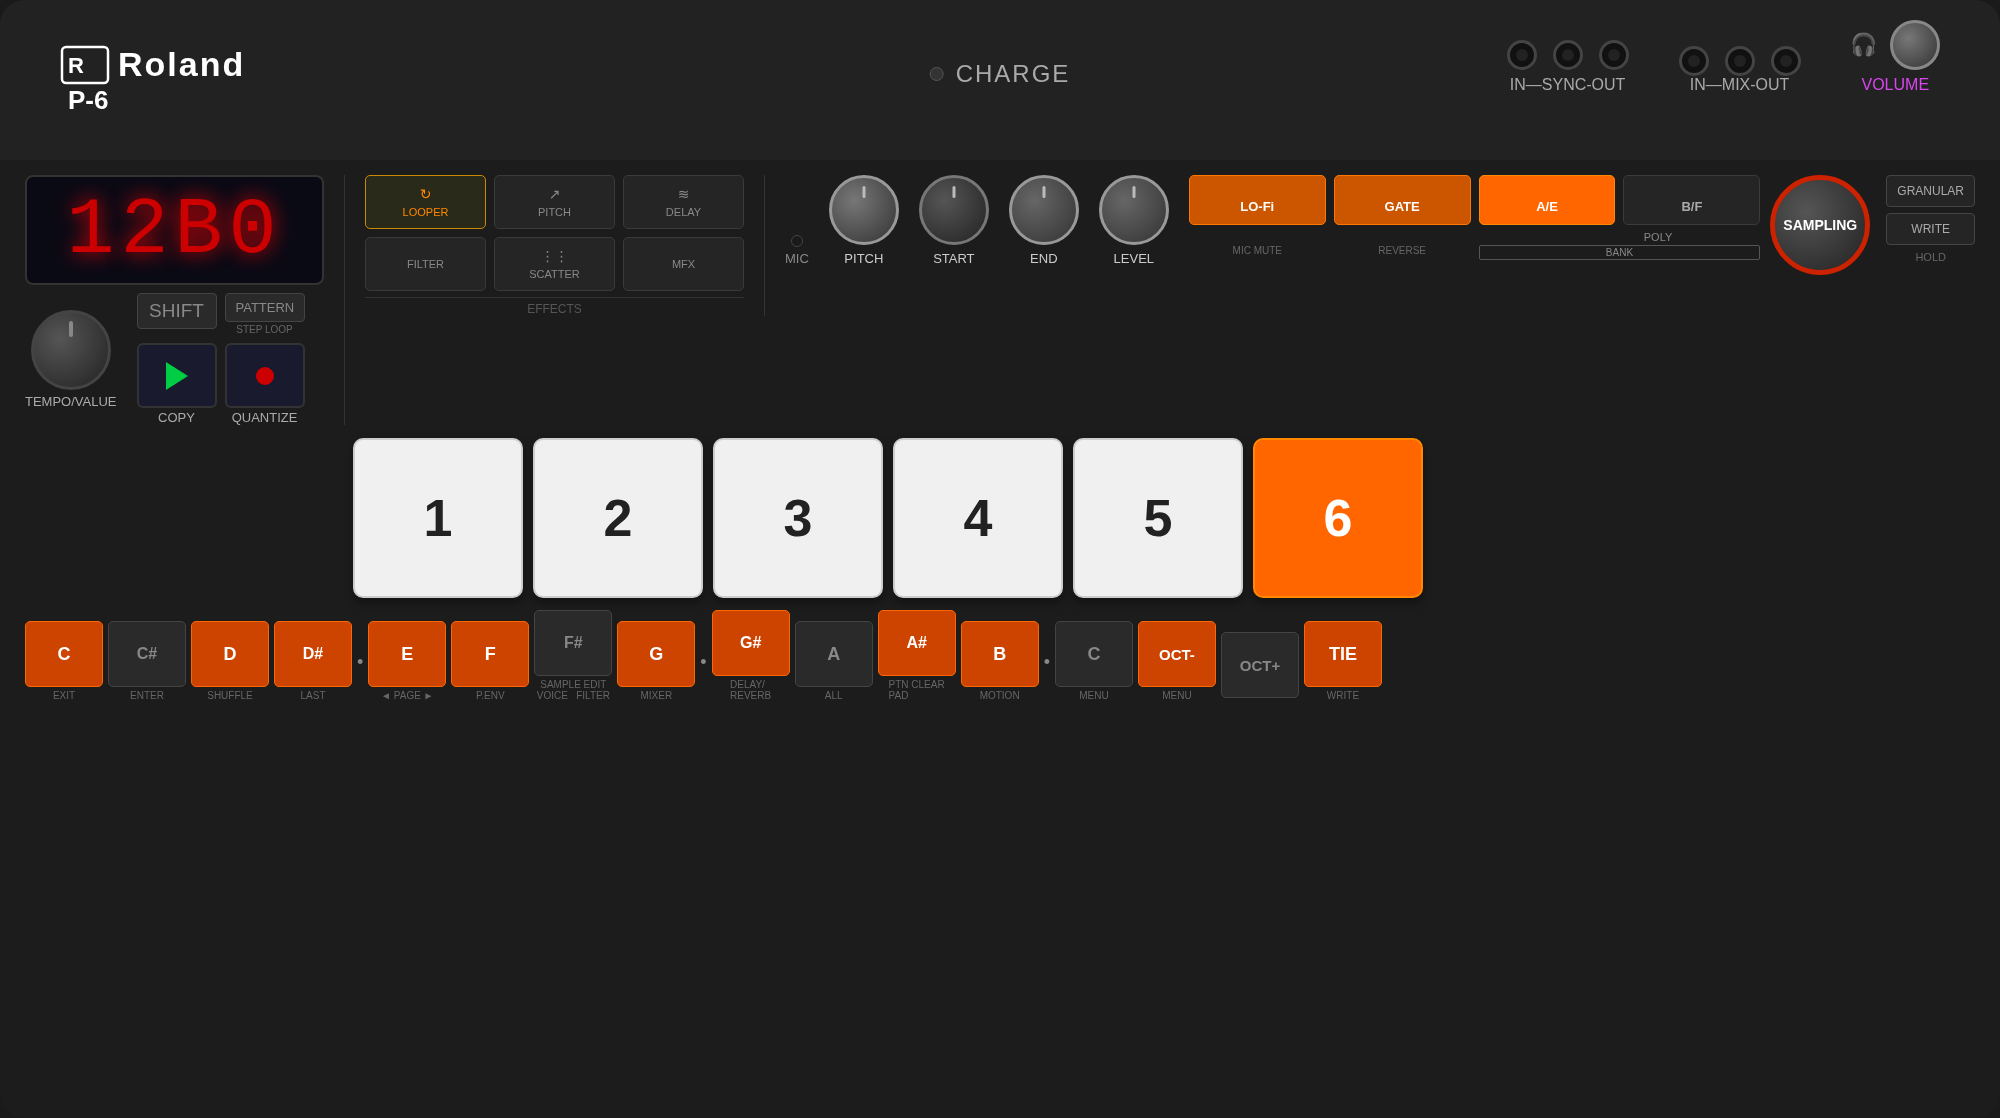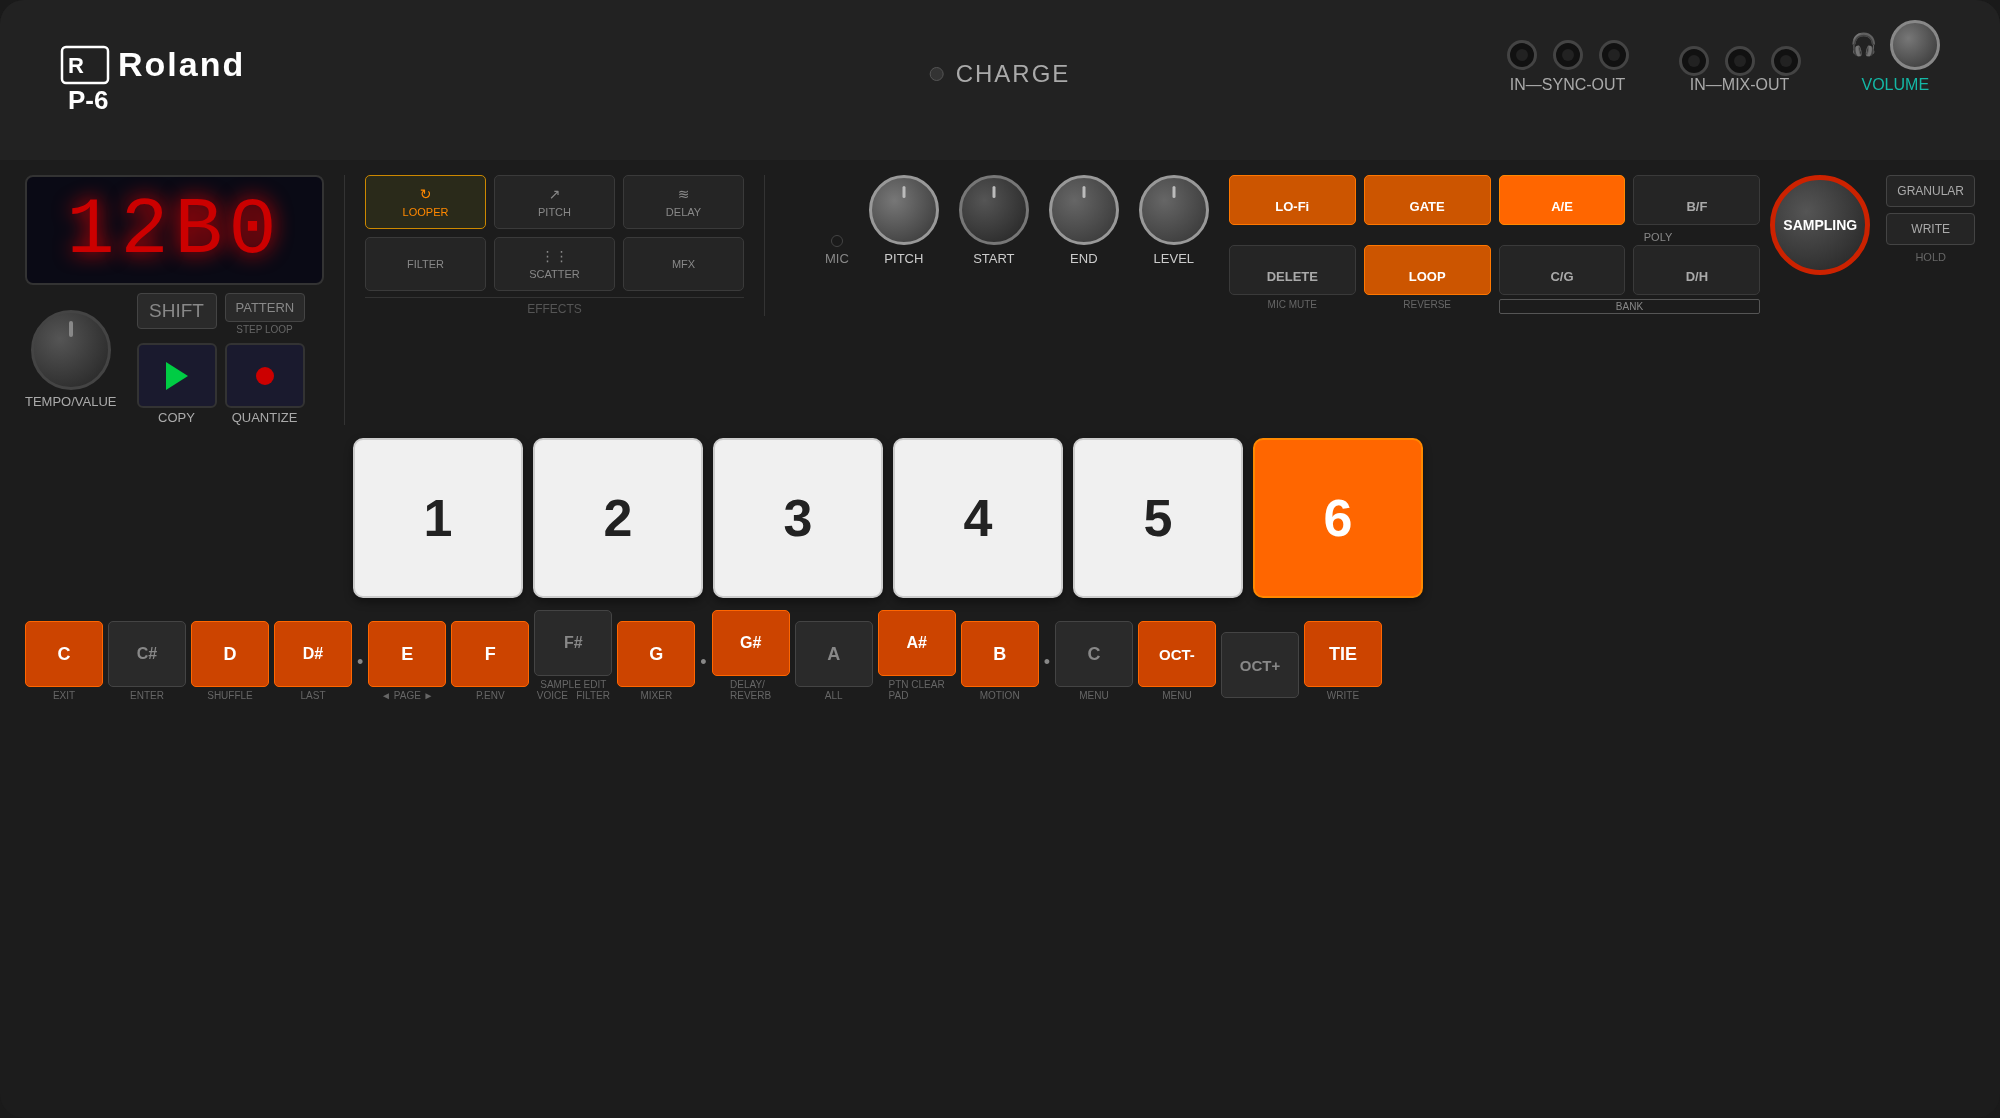--- a/index.html
+++ b/index.html
@@ -361,21 +361,21 @@
           <div class="jack"></div>
         </div>
         <span style="color:#aaa;font-size:16px;">IN—MIX-OUT</span>
       </div>
 
       <div style="display:flex;flex-direction:column;align-items:center;gap:6px;">
         <div style="display:flex;gap:12px;align-items:center;">
           <span style="color:#aaa;font-size:22px;">🎧</span>
           <div style="width:50px;height:50px;border-radius:50%;background:radial-gradient(circle at 35% 35%,#777,#333);border:3px solid #888;"></div>
         </div>
-        <span style="color:#14b8a6;font-size:16px;">VOLUME</span>
+        <span style="color:#d946ef;font-size:16px;">VOLUME</span>
       </div>
     </div>
   </div>
 
   <div class="device-body">
 
     <div style="display:flex;gap:0;align-items:flex-start;">
 
       <div style="width:320px;flex-shrink:0;padding-right:20px;border-right:1px solid #333;">
 
@@ -446,21 +446,21 @@
             <span class="btn-effect-label">MFX</span>
           </div>
         </div>
         <div style="text-align:center;color:#555;font-size:12px;border-top:1px solid #333;padding-top:4px;">EFFECTS</div>
       </div>
 
       <div style="flex:1;padding-left:20px;">
 
         <div style="display:flex;gap:0;align-items:flex-start;">
 
-          <div style="display:flex;gap:20px;margin-right:20px;align-items:flex-start;flex-direction:column;margin-left:40px;">
+          <div style="display:flex;gap:20px;margin-right:20px;align-items:flex-start;flex-direction:column;">
 
             <div style="display:flex;gap:20px;align-items:flex-end;">
               <div style="display:flex;flex-direction:column;align-items:center;gap:4px;">
                 <div style="width:12px;height:12px;border-radius:50%;background:#1a1a1a;border:1px solid #444;"></div>
                 <span style="color:#888;font-size:13px;">MIC</span>
               </div>
               <div class="knob-item">
                 <div class="knob-white"></div>
                 <span style="color:#ccc;font-size:13px;">PITCH</span>
               </div>
@@ -493,34 +493,20 @@
               </div>
               <div class="btn-control">
                 <span class="btn-control-text">B/F</span>
               </div>
             </div>
 
             <div style="display:flex;justify-content:flex-end;margin-right:88px;margin-bottom:2px;">
               <span style="color:#888;font-size:11px;">POLY</span>
             </div>
 
-            <div style="display:grid;grid-template-columns:1fr 1fr 1fr 1fr;gap:8px;margin-bottom:4px;">
-              <div class="btn-control">
-                <span class="btn-control-text">DELETE</span>
-              </div>
-              <div class="btn-control orange">
-                <span class="btn-control-text">LOOP</span>
-              </div>
-              <div class="btn-control">
-                <span class="btn-control-text">C/G</span>
-              </div>
-              <div class="btn-control">
-                <span class="btn-control-text">D/H</span>
-              </div>
-            </div>
 
             <div style="display:grid;grid-template-columns:1fr 1fr 1fr 1fr;gap:8px;margin-bottom:4px;">
               <span style="color:#666;font-size:10px;text-align:center;">MIC MUTE</span>
               <span style="color:#666;font-size:10px;text-align:center;">REVERSE</span>
               <span style="color:#888;font-size:10px;text-align:center;border:1px solid #555;padding:1px 4px;border-radius:2px;grid-column:span 2;">BANK</span>
             </div>
           </div>
 
           <div style="display:flex;flex-direction:column;align-items:center;gap:6px;margin-left:10px;margin-right:16px;">
             <div class="sampling-btn">

